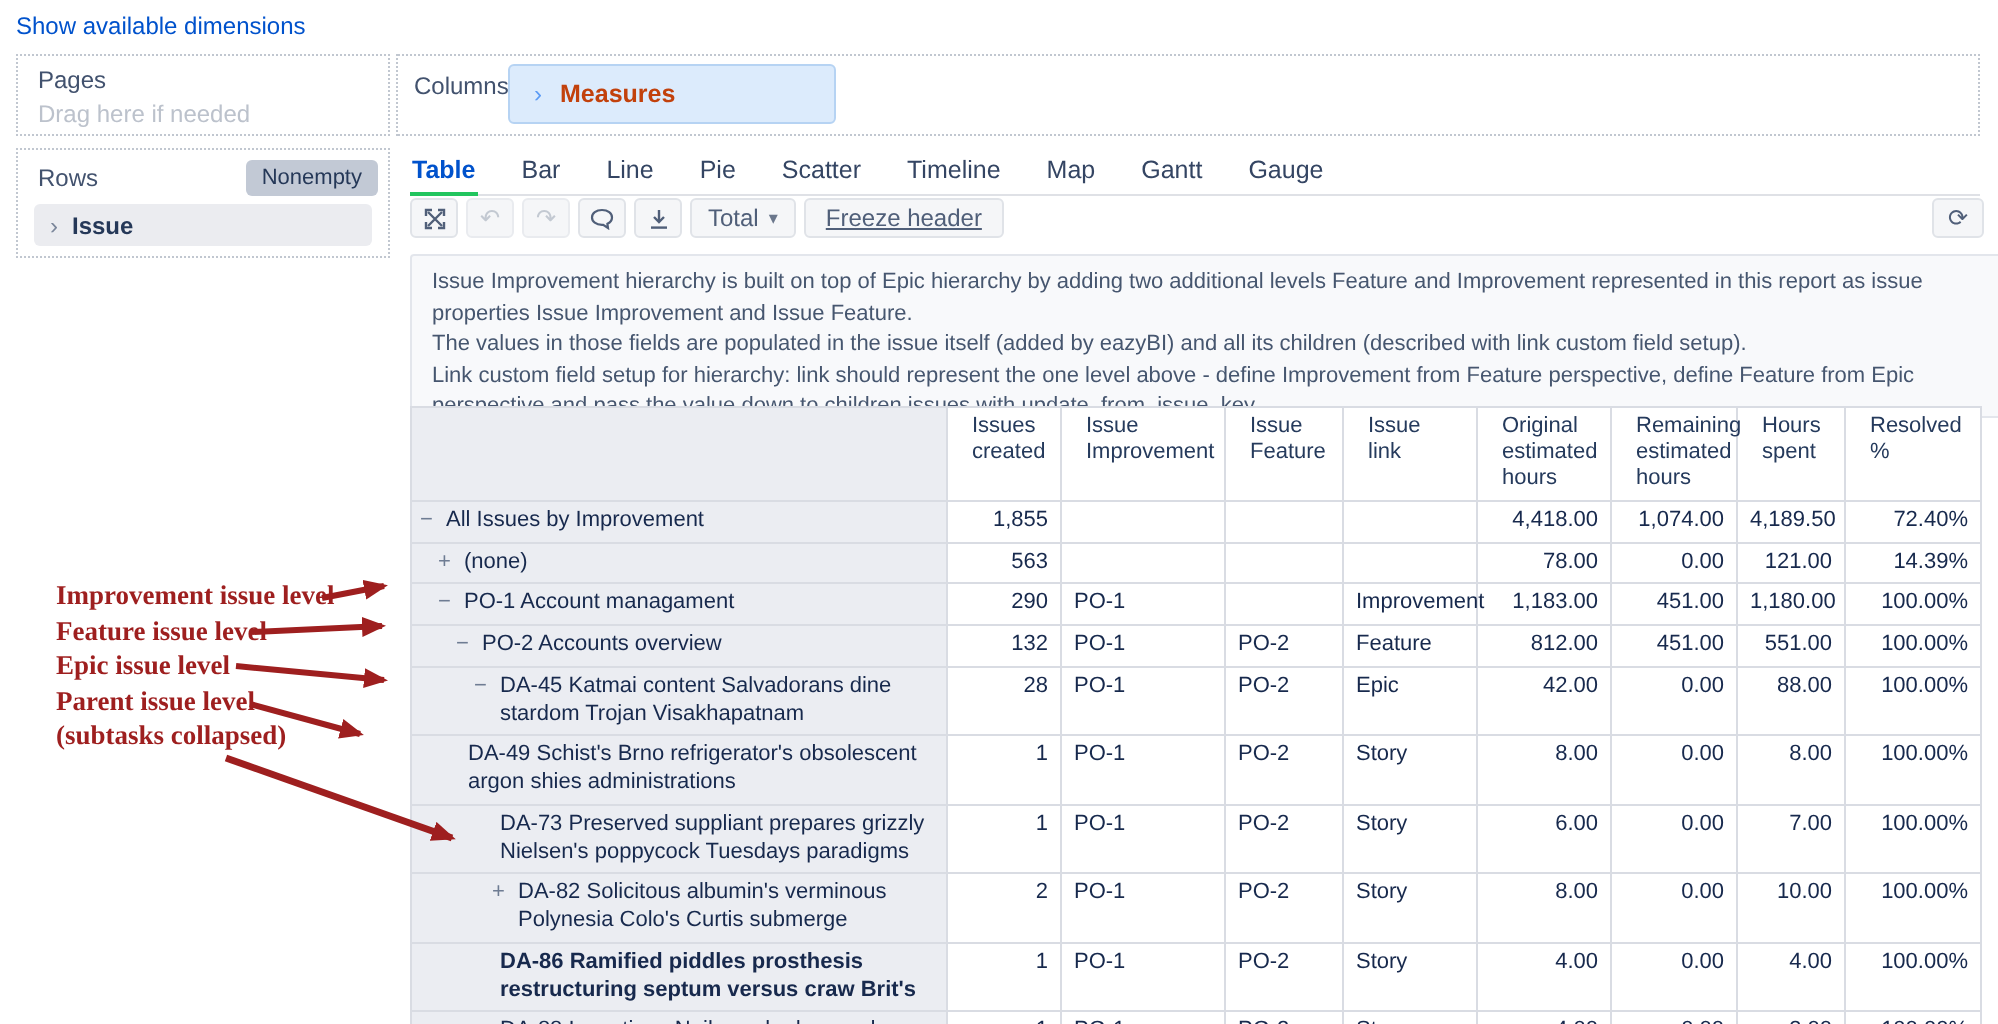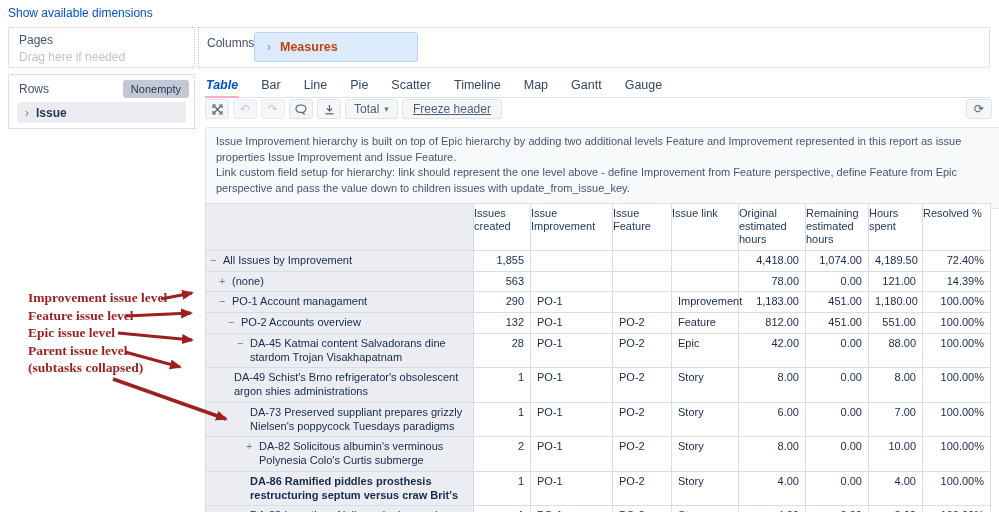--- a/index.html
+++ b/index.html
@@ -27,21 +27,21 @@
   .measures-chip{
     position:absolute;left:55px;top:4px;width:164px;height:30px;background:#dcebfc;border:1px solid #b6d3f3;
     border-radius:3px;display:flex;align-items:center;padding-left:12px;box-sizing:border-box;cursor:pointer;
   }
   .measures-chip .chev{color:#5b9bf5;font-size:12px;margin-right:9px;}
   .measures-chip .mlabel{font-size:12.5px;font-weight:bold;color:#c2410c;}
 
   
   .tabs{left:205px;top:76px;width:785px;height:21px;border-bottom:1px solid #dfe1e6;display:flex;gap:21px;}
   .tab{font-size:12.5px;color:#344563;padding:0 1px;cursor:pointer;line-height:19px;}
-  .tab.active{color:var(--accent,#0052cc);font-weight:bold;border-bottom:2px solid #f9a8d4;margin-bottom:-1px;font-style:italic;}
+  .tab.active{color:var(--accent,#0052cc);font-weight:bold;border-bottom:2px solid #22c55e;margin-bottom:-1px;}
 
   
   .toolbar{left:205px;top:99px;width:785px;height:22px;display:flex;gap:4px;align-items:flex-start;}
   .tbtn{
     height:20px;min-width:24px;box-sizing:border-box;border:1px solid #e0e3e8;background:#f5f6f8;border-radius:3px;
     color:#505f79;font-size:12px;display:flex;align-items:center;justify-content:center;cursor:pointer;padding:0 4px;
   }
   .tbtn.disabled{color:#c3c9d2;border-color:#e9ebef;cursor:default;}
   .tbtn .glyph{font-family:"DejaVu Sans",sans-serif;font-size:12px;line-height:1;}
   .tbtn svg{display:block;}
@@ -53,21 +53,21 @@
   
   .desc-box{
     left:205px;top:127px;width:783px;height:68px;background:#f8f9fb;border:1px solid #e3e6ec;border-radius:2px;
     padding:6px 10px;box-sizing:content-box;font-size:11px;line-height:1.42;color:#46566f;overflow:hidden;
   }
 
   
   table.report{left:205px;top:203px;width:785px;border-collapse:collapse;table-layout:fixed;position:absolute;}
   table.report th,table.report td{border:1px solid #d9dce3;vertical-align:top;box-sizing:border-box;}
   table.report th{
-    text-align:left;font-weight:normal;font-size:11px;line-height:1.18;color:#253a5c;background:#fff;padding:3px 0 4px;
+    text-align:left;font-weight:normal;font-size:11px;line-height:1.18;color:#253a5c;background:#fff;padding:3px 12px 4px;
   }
   table.report th.label-col{background:#ebedf2;}
   table.report td{font-size:11px;line-height:1.18;color:#17294d;padding:3px 6px;}
   td.label-cell{background:#ebedf2;cursor:pointer;}
   .label-wrap{display:flex;align-items:flex-start;}
   .expander{flex:0 0 9px;margin-right:4px;color:#6e7c93;font-size:11px;line-height:1.18;cursor:pointer;text-align:left;}
   .row-label{flex:1;line-height:1.25;}
   td.num{text-align:right;}
   td.txt{text-align:left;}
 
@@ -162,20 +162,21 @@
   <div class="tbtn freeze-btn">
     <span>Freeze header</span>
   </div>
 </div>
 <div class="tbtn refresh-btn">
   <span class="glyph">⟳</span>
 </div>
 
 <div class="desc-box abs">
   <div>Issue Improvement hierarchy is built on top of Epic hierarchy by adding two additional levels Feature and Improvement represented in this report as issue properties Issue Improvement and Issue Feature.</div>
+  <div>The values in those fields are populated in the issue itself (added by eazyBI) and all its children (described with link custom field setup).</div>
   <div>Link custom field setup for hierarchy: link should represent the one level above - define Improvement from Feature perspective, define Feature from Epic perspective and pass the value down to children issues with update_from_issue_key.</div>
 </div>
 
 <table class="report">
   <colgroup>
     <col style="width:268px">
       <col style="width:57px">
       <col style="width:82px">
       <col style="width:59px">
     <col style="width:67px">

